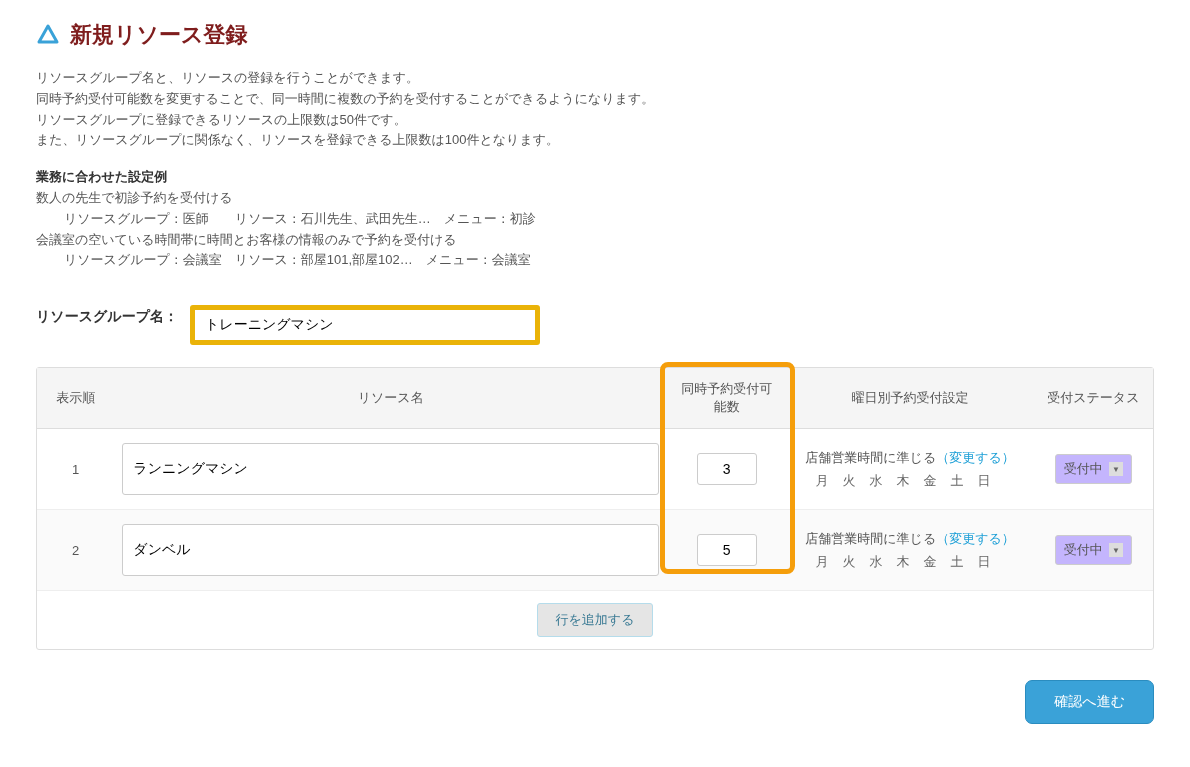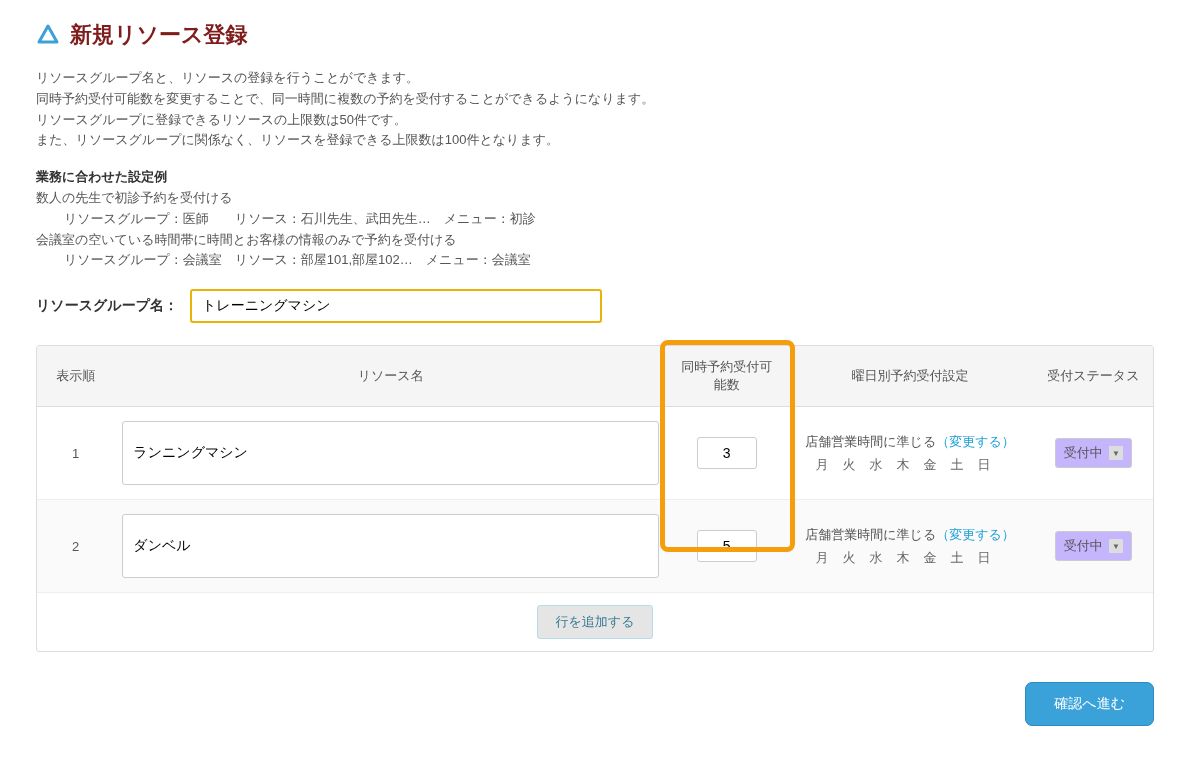--- a/index.html
+++ b/index.html
@@ -51,25 +51,26 @@
       display: flex;
       align-items: center;
       gap: 12px;
       margin-bottom: 22px;
     }
     .group-name-label {
       font-weight: bold;
       font-size: 14px;
     }
     .group-name-input {
-      border: 2px solid #eab308;
+      border: 5px solid #eab308;
       border-radius: 3px;
       padding: 7px 10px;
-      width: 412px;
-      font-size: 14px;
+      width: 350px;
+      font-size: 14px;
+      margin-top: 16px;
     }
     .table-wrap {
       border: 1px solid #ddd;
       border-radius: 3px;
       overflow: visible;
       position: relative;
     }
     table {
       width: 100%;
       border-collapse: collapse;
@@ -96,21 +97,21 @@
     }
     .col-order { width: 78px; }
     .col-name { width: 560px; }
     .col-concurrent { width: 120px; }
     .col-weekday { width: 250px; }
     .col-status { width: 120px; }
     .resource-name-input {
       width: 100%;
       border: 1px solid #ccc;
       border-radius: 3px;
-      padding: 23px 10px;
+      padding: 17px 10px;
       font-size: 14px;
       text-align: left;
     }
     .concurrent-input {
       width: 60px;
       border: 1px solid #ccc;
       border-radius: 3px;
       padding: 7px 6px;
       font-size: 14px;
       text-align: center;

